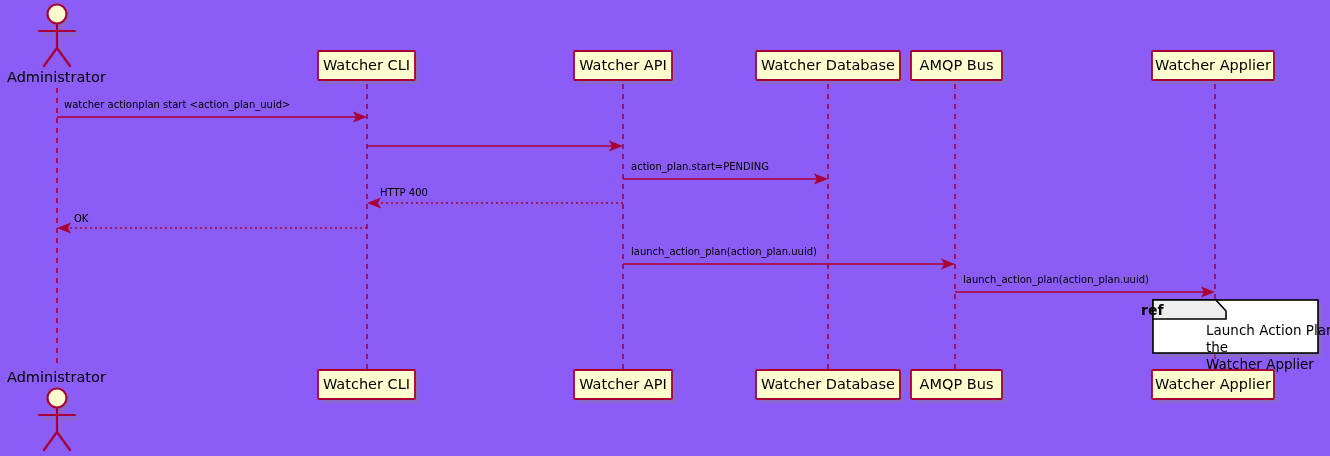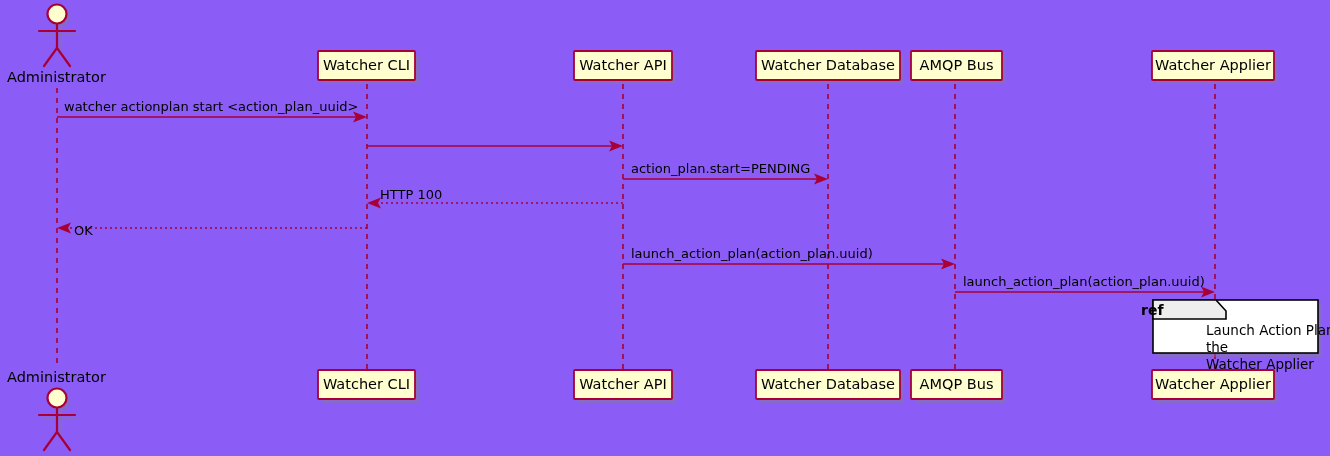--- a/index.html
+++ b/index.html
@@ -84,21 +84,21 @@
   .participant-label {
     font-size: 14.5px;
     color: #000000;
     border-radius: 12px;
   }
   .actor-label {
     font-size: 14.5px;
     color: #000000;
   }
   .msg-label {
-    font-size: 13px;
+    font-size: 10px;
     color: #000000;
   }
   .ref-title {
     font-size: 14px;
     font-weight: bold;
     color: #000000;
   }
   .ref-body {
     font-size: 13.5px;
     color: #000000;
@@ -235,22 +235,22 @@
   <div class="lbl participant-label" style="left:1152px; top:51px; width:122px; height:29px; display:flex; align-items:center; justify-content:center;">Watcher Applier</div>
 
   <div class="lbl participant-label" style="left:318px; top:370px; width:97px; height:29px; display:flex; align-items:center; justify-content:center;">Watcher CLI</div>
   <div class="lbl participant-label" style="left:574px; top:370px; width:98px; height:29px; display:flex; align-items:center; justify-content:center;">Watcher API</div>
   <div class="lbl participant-label" style="left:756px; top:370px; width:144px; height:29px; display:flex; align-items:center; justify-content:center;">Watcher Database</div>
   <div class="lbl participant-label" style="left:911px; top:370px; width:91px; height:29px; display:flex; align-items:center; justify-content:center;">AMQP Bus</div>
   <div class="lbl participant-label" style="left:1152px; top:370px; width:122px; height:29px; display:flex; align-items:center; justify-content:center;">Watcher Applier</div>
 
   <div class="lbl msg-label" style="left:64px; top:100px;">watcher actionplan start &lt;action_plan_uuid&gt;</div>
   <div class="lbl msg-label" style="left:631px; top:162px;">action_plan.start=PENDING</div>
-  <div class="lbl msg-label" style="left:380px; top:188px;">HTTP 100</div>
-  <div class="lbl msg-label" style="left:74px; top:224px;">OK</div>
+  <div class="lbl msg-label" style="left:380px; top:188px;">HTTP 400</div>
+  <div class="lbl msg-label" style="left:74px; top:214px;">OK</div>
   <div class="lbl msg-label" style="left:631px; top:247px;">launch_action_plan(action_plan.uuid)</div>
   <div class="lbl msg-label" style="left:963px; top:275px;">launch_action_plan(action_plan.uuid)</div>
 
   <div class="lbl ref-title" style="left:1141px; top:303px;">ref</div>
   <div class="lbl ref-body" style="left:1158px; top:322px; width:160px; white-space:pre-line;margin-left:48px;">Launch Action Plan in the
 Watcher Applier</div>
 
 </div>
 
 </body></html>

